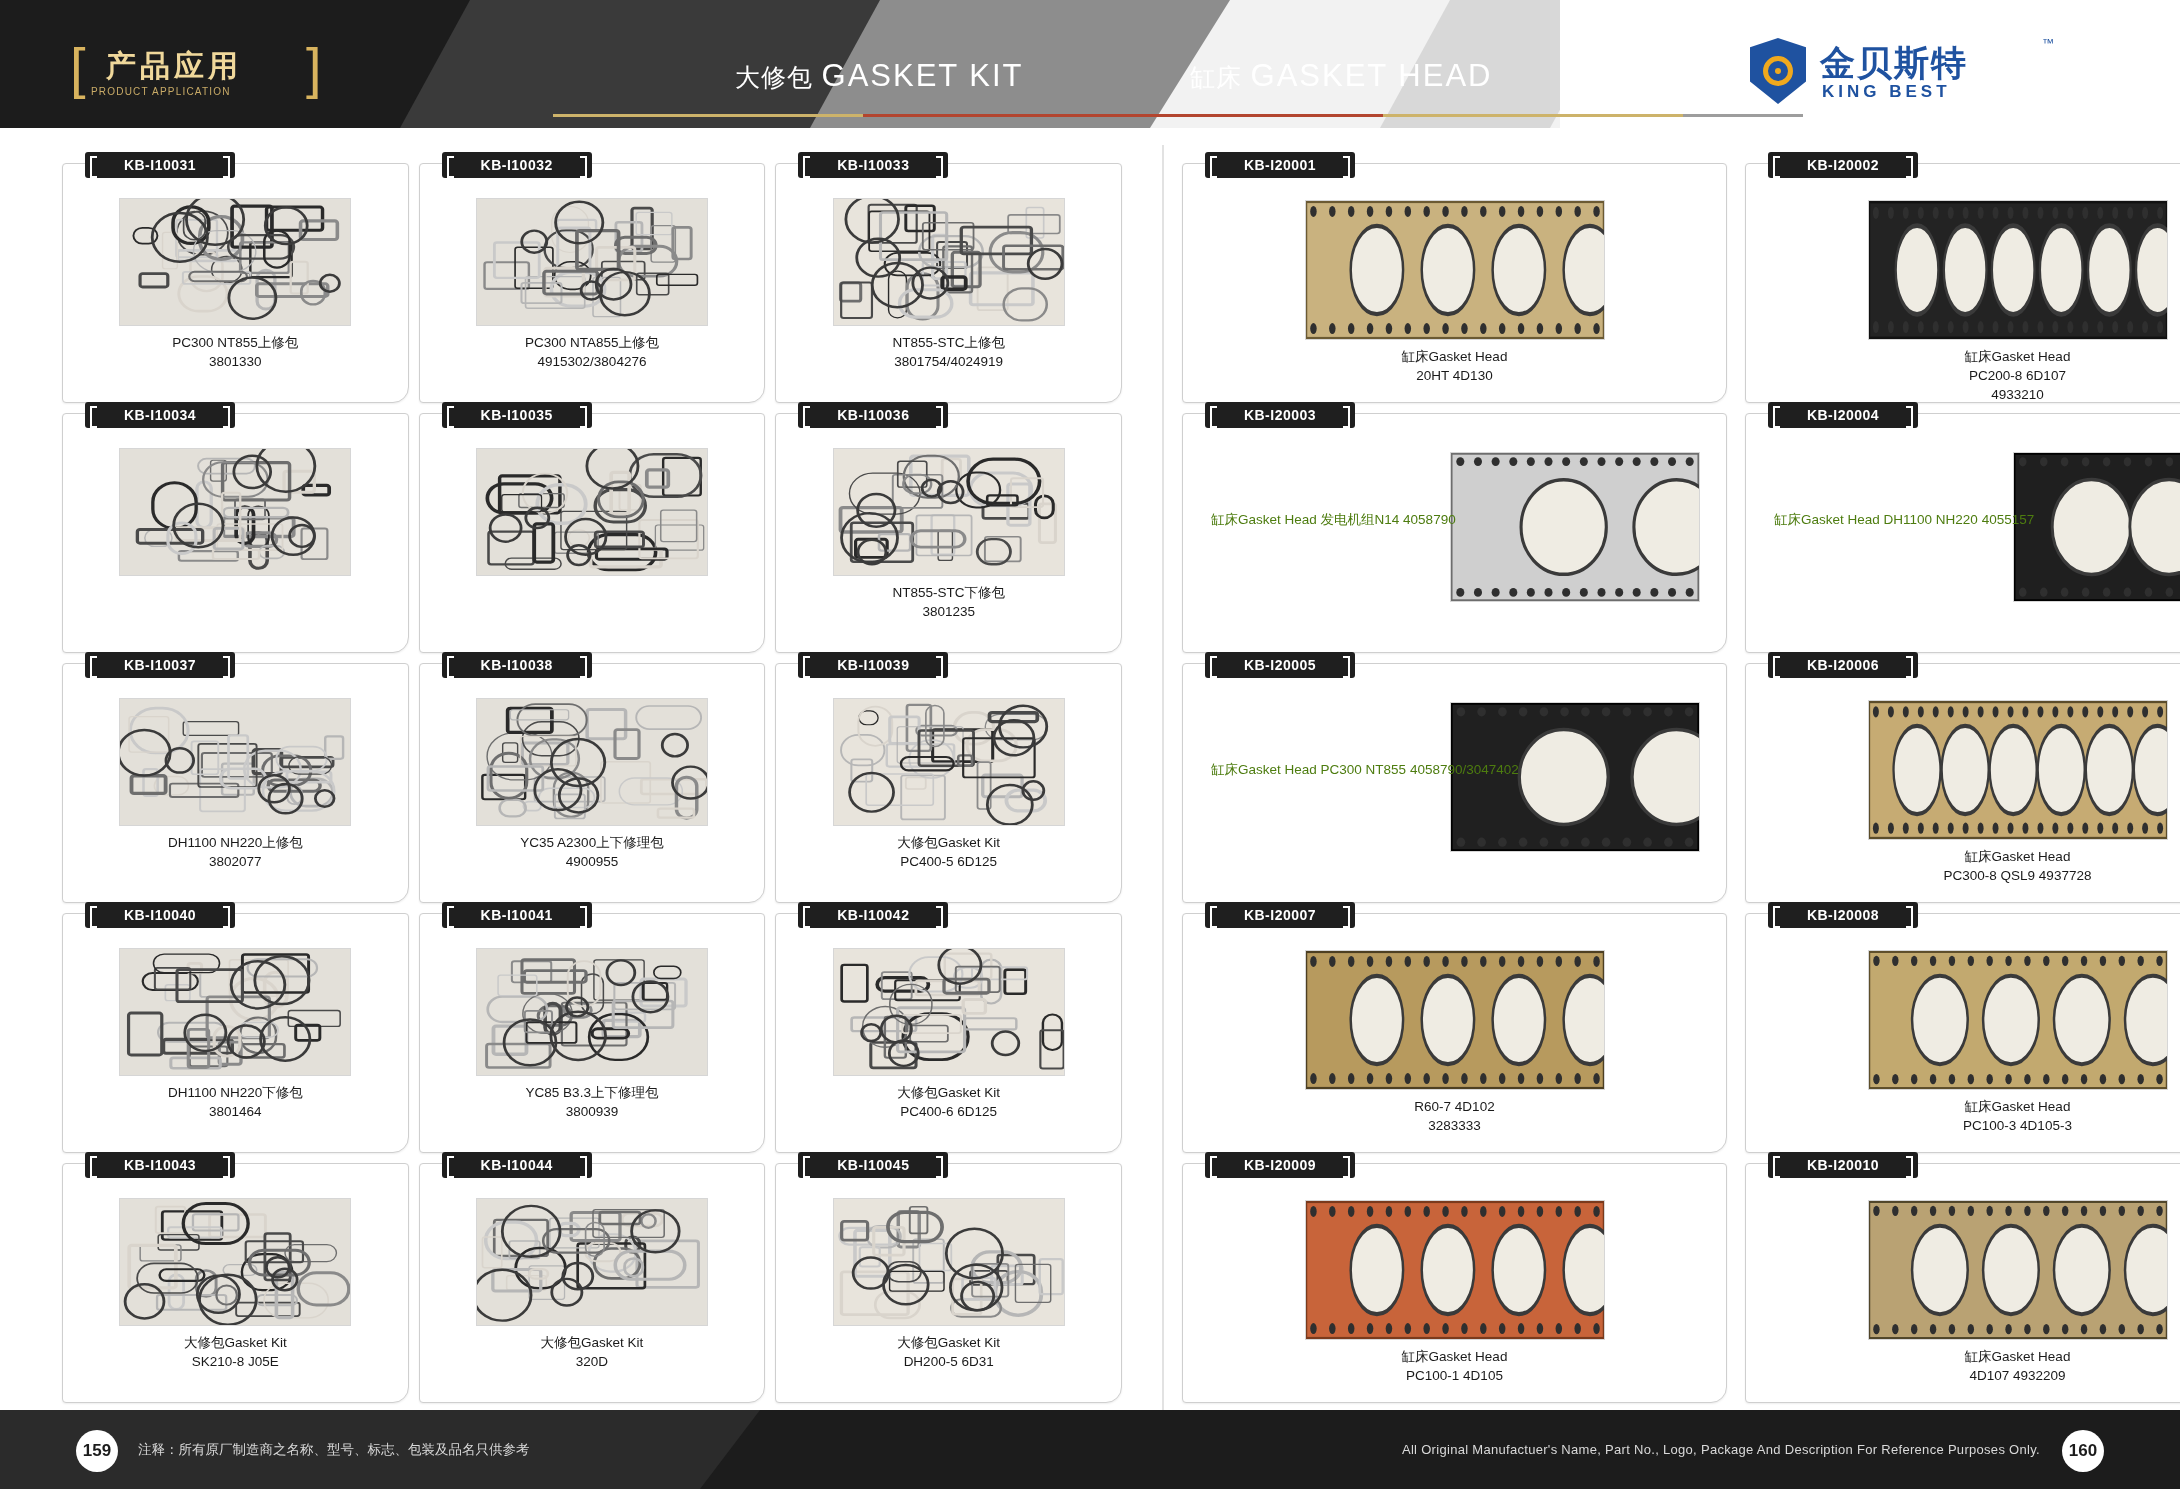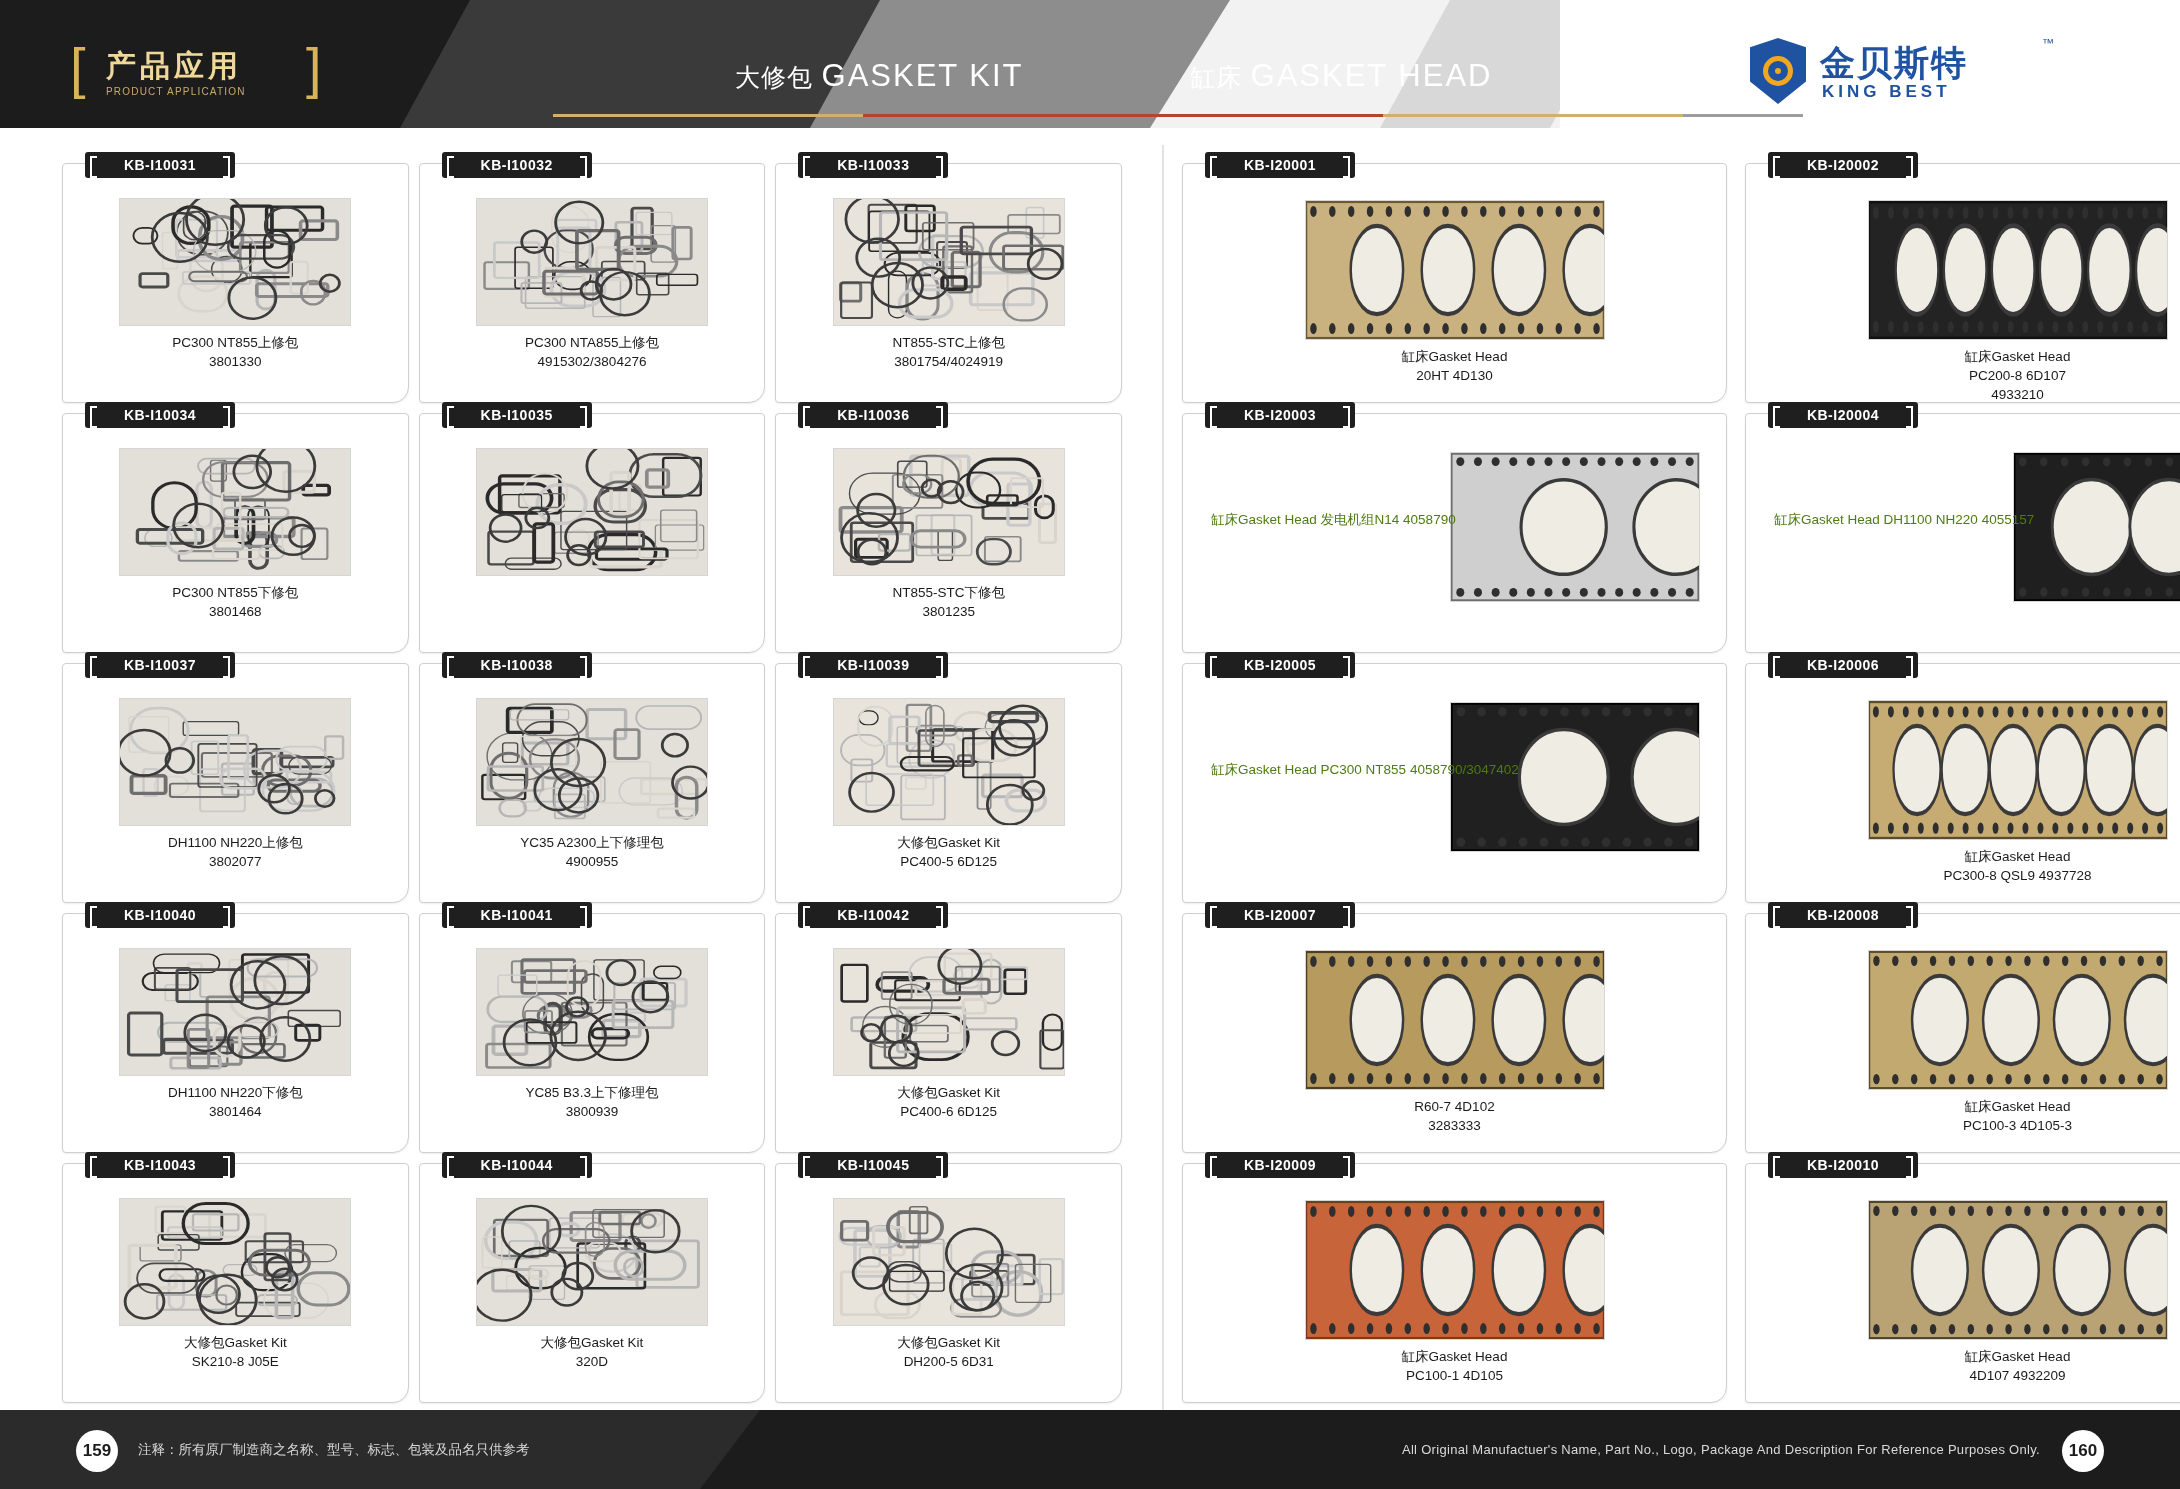--- a/index.html
+++ b/index.html
@@ -57,21 +57,21 @@
   }
   .prod-app .brk {
     position:absolute; top:0; font-size:56px; line-height:56px; color:#d8b35e; font-weight:300;
   }
   .prod-app .brk.l { left:0; }
   .prod-app .brk.r { left:236px; }
   .prod-app .cn {
     position:absolute; left:36px; top:6px; font-size:30px; letter-spacing:4px; color:#f0d89b; font-weight:bold;
   }
   .prod-app .en {
-    position:absolute; left:36px; top:46px; font-size:10px; letter-spacing:1.2px; color:#c9ab67;
+    position:absolute; left:21px; top:46px; font-size:10px; letter-spacing:1.2px; color:#c9ab67;
   }
 
   .hdr-title {
     position:absolute; top:58px; color:#ffffff; font-size:27px; letter-spacing:1px; white-space:nowrap;
   }
   .hdr-title .cn { font-size:25px; }
   .hdr-title .en { font-size:31px; letter-spacing:2px; }
   #title-kit { left:735px; }
   #title-head { left:1190px; }
 
@@ -398,24 +398,20 @@
             <rect x="65.1" y="11.8" width="50.5" height="30.6" rx="15.3" fill="none" stroke="#8a8a8a" stroke-width="1.8"></rect>
             <rect x="37.5" y="65.6" width="21.9" height="27.4" rx="11.0" fill="none" stroke="#c9c9c9" stroke-width="2.5"></rect>
             <rect x="79.9" y="38.8" width="14.2" height="41.5" rx="2.0" fill="none" stroke="#d9d4cc" stroke-width="1.8"></rect>
             <circle cx="129.8" cy="15.2" r="22.7" fill="none" stroke="#3b3b3b" stroke-width="2.2"></circle>
             <circle cx="61.3" cy="68.0" r="19.3" fill="none" stroke="#3b3b3b" stroke-width="2.2"></circle>
             <circle cx="142.4" cy="77.3" r="9.7" fill="none" stroke="#3b3b3b" stroke-width="2.2"></circle>
             <circle cx="135.6" cy="77.4" r="16.6" fill="none" stroke="#3b3b3b" stroke-width="2.2"></circle>
             <circle cx="103.5" cy="20.3" r="14.4" fill="none" stroke="#3b3b3b" stroke-width="2.2"></circle>
           </svg>
         </div>
-    <div class="caption">
-      <span>PC300  NT855下修包</span>
-      <span class="l2">3801468</span>
-    </div>
       </div>
       <div class="card">
     <div class="code-tag">KB-I10035</div>
     <div class="photo" style="width:232px;height:128px;">
           <svg viewBox="0 0 180 112" preserveAspectRatio="none" style="width:100%;height:100%;display:block;background:#e3e0d9">
             <rect x="9.0" y="73.5" width="35.3" height="29.0" rx="2.0" fill="none" stroke="#4a4a4a" stroke-width="2.0"></rect>
             <rect x="87.3" y="76.1" width="52.5" height="31.2" rx="15.6" fill="none" stroke="#2a2a2a" stroke-width="2.8"></rect>
             <rect x="8.1" y="30.9" width="50.3" height="25.8" rx="12.9" fill="none" stroke="#2a2a2a" stroke-width="2.9"></rect>
             <rect x="17.7" y="23.9" width="47.2" height="32.9" rx="2.0" fill="none" stroke="#2a2a2a" stroke-width="2.7"></rect>
             <rect x="145.7" y="7.9" width="29.4" height="33.4" rx="2.0" fill="none" stroke="#2a2a2a" stroke-width="1.9"></rect>

